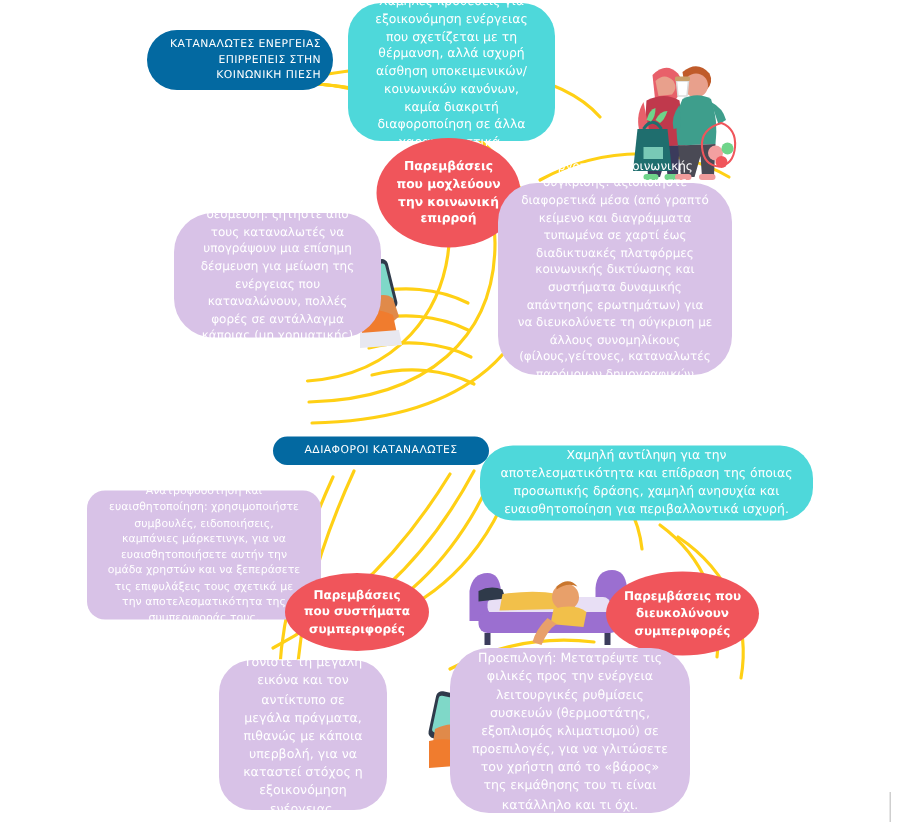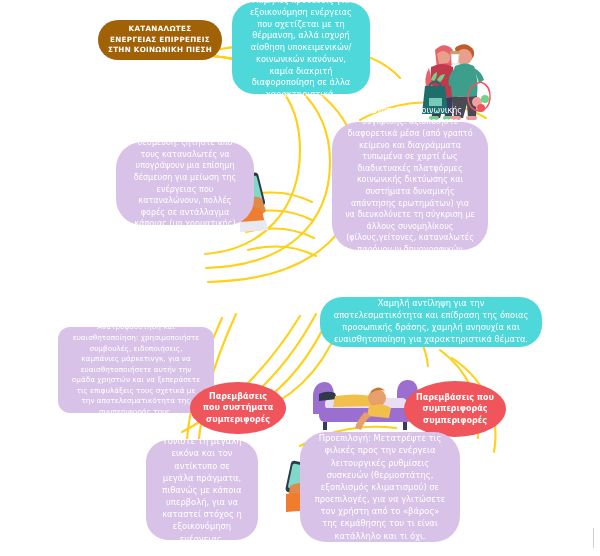--- a/index.html
+++ b/index.html
@@ -9,25 +9,25 @@
     font-family:"DejaVu Sans", sans-serif;
     overflow:hidden;
     position:relative;
   }
   .canvas{position:relative;width:600px;height:556px;overflow:hidden;}
   .arcs{position:absolute;left:0;top:0;width:600px;height:556px;pointer-events:none;}
 
   
   .badge{
     position:absolute;
-    background:#a16207;
+    background:#0369a1;
     color:#ffffff;
     border-radius:26px;
-    text-align:center;
-    font-weight:bold;
+    text-align:right;
+    font-weight:normal;
     letter-spacing:.3px;
     display:flex;align-items:center;justify-content:center;
     line-height:1.45;
   }
   .tealbox{
     position:absolute;
     background:#4ED8DA;
     color:#ffffff;
     border-radius:22px;
     text-align:center;
@@ -135,20 +135,21 @@
     <rect x="20" y="5" width="18" height="27" rx="2" fill="#7FD8C8" transform="rotate(-14 29 19)"></rect>
     <path d="M24,28 q10,-6 16,-1 l4,12 q-10,10 -22,4 z" fill="#E08A4A"></path>
     <path d="M20,36 q10,-3 20,2 l3,14 l-24,2 z" fill="#F07C2E"></path>
     <path d="M18,50 l26,-2 l2,10 l-28,2z" fill="#E8E8F0"></path>
   </svg>
 
   <div class="badge" style="left:98px;top:20px;width:124px;height:40px;font-size:7.2px;padding:0 8px;box-sizing:border-box;">ΚΑΤΑΝΑΛΩΤΕΣ ΕΝΕΡΓΕΙΑΣ ΕΠΙΡΡΕΠΕΙΣ ΣΤΗΝ ΚΟΙΝΩΝΙΚΗ ΠΙΕΣΗ</div>
 
   <div class="tealbox" style="left:232px;top:2px;width:138px;height:92px;font-size:8.3px;">Χαμηλές προθέσεις για εξοικονόμηση ενέργειας που σχετίζεται με τη θέρμανση, αλλά ισχυρή αίσθηση υποκειμενικών/κοινωνικών κανόνων, καμία διακριτή διαφοροποίηση σε άλλα χαρακτηριστικά.</div>
 
+  <div class="redcircle" style="left:251px;top:92px;width:96px;height:73px;font-size:8.2px;">Παρεμβάσεις που μοχλεύουν την κοινωνική επιρροή</div>
 
   <div class="purplebox" style="left:116px;top:142px;width:138px;height:83px;font-size:8px;">Καθορισμός στόχων και δέσμευση: ζητήστε από τους καταναλωτές να υπογράψουν μια επίσημη δέσμευση για μείωση της ενέργειας που καταναλώνουν, πολλές φορές σε αντάλλαγμα κάποιας (μη χρηματικής) ανταμοιβής.</div>
 
   <div class="purplebox" style="left:332px;top:122px;width:156px;height:128px;font-size:8px;">Ενεργοποίηση κοινωνικής σύγκρισης: αξιοποιήστε διαφορετικά μέσα (από γραπτό κείμενο και διαγράμματα τυπωμένα σε χαρτί έως διαδικτυακές πλατφόρμες κοινωνικής δικτύωσης και συστήματα δυναμικής απάντησης ερωτημάτων) για να διευκολύνετε τη σύγκριση  με άλλους συνομηλίκους (φίλους,γείτονες, καταναλωτές παρόμοιων δημογραφικών χαρακτηριστικών).</div>
 
   <svg class="ill" style="left:305px;top:372px;width:120px;height:66px;" viewBox="0 0 120 66">
     <path d="M8,22 q2,-12 12,-12 q8,0 9,12 l0,20 l-21,0z" fill="#9B6FD0"></path>
     <path d="M92,20 q1,-12 11,-12 q9,0 10,12 l0,22 l-21,0z" fill="#9B6FD0"></path>
     <rect x="20" y="26" width="82" height="12" rx="5" fill="#E8DFF5"></rect>
     <rect x="14" y="36" width="94" height="14" rx="6" fill="#9B6FD0"></rect>
@@ -163,28 +164,29 @@
     <path d="M60,40 q-8,8 -10,16 l6,2 q4,-10 10,-14z" fill="#E8A06A"></path>
   </svg>
 
   <svg class="ill" style="left:272px;top:460px;width:52px;height:58px;" viewBox="0 0 52 58">
     <rect x="16" y="2" width="22" height="32" rx="4" fill="#2F3A4A" transform="rotate(12 27 18)"></rect>
     <rect x="18" y="5" width="18" height="25" rx="2" fill="#7FD8C8" transform="rotate(12 27 18)"></rect>
     <path d="M18,26 q12,-6 18,0 l4,12 q-12,8 -24,2z" fill="#E08A4A"></path>
     <path d="M14,34 q12,-3 24,2 l2,14 l-26,2z" fill="#F07C2E"></path>
   </svg>
 
+  <div class="badge" style="left:182px;top:291px;width:144px;height:19px;font-size:7.2px;padding:0 8px;box-sizing:border-box;border-radius:12px;">ΑΔΙΑΦΟΡΟΙ ΚΑΤΑΝΑΛΩΤΕΣ</div>
 
-  <div class="tealbox" style="left:320px;top:297px;width:222px;height:50px;font-size:8.3px;">Χαμηλή αντίληψη για την αποτελεσματικότητα και επίδραση της όποιας προσωπικής δράσης, χαμηλή ανησυχία και ευαισθητοποίηση για χαρακτηριστικά θέματα.</div>
+  <div class="tealbox" style="left:320px;top:297px;width:222px;height:50px;font-size:8.3px;">Χαμηλή αντίληψη για την αποτελεσματικότητα και επίδραση της όποιας προσωπικής δράσης, χαμηλή ανησυχία και ευαισθητοποίηση για περιβαλλοντικά ισχυρή.</div>
 
   <div class="purplebox" style="left:58px;top:327px;width:156px;height:86px;font-size:7.3px;border-radius:12px;">Ανατροφοδότηση και ευαισθητοποίηση: χρησιμοποιήστε συμβουλές, ειδοποιήσεις, καμπάνιες μάρκετινγκ, για να ευαισθητοποιήσετε αυτήν την ομάδα χρηστών και να ξεπεράσετε τις επιφυλάξεις τους σχετικά με την αποτελεσματικότητα της συμπεριφοράς τους.</div>
 
   <div class="redcircle" style="left:190px;top:382px;width:96px;height:52px;font-size:8px;">Παρεμβάσεις που συστήματα συμπεριφορές</div>
 
-  <div class="redcircle" style="left:404px;top:381px;width:102px;height:56px;font-size:8px;">Παρεμβάσεις που συμπεριφοράς συμπεριφορές</div>
+  <div class="redcircle" style="left:404px;top:381px;width:102px;height:56px;font-size:8px;">Παρεμβάσεις που διευκολύνουν συμπεριφορές</div>
 
   <div class="purplebox" style="left:300px;top:432px;width:160px;height:110px;font-size:8.4px;border-radius:26px;">Προεπιλογή: Μετατρέψτε τις φιλικές προς την ενέργεια λειτουργικές ρυθμίσεις συσκευών (θερμοστάτης, εξοπλισμός κλιματισμού) σε προεπιλογές, για να γλιτώσετε τον χρήστη από το «βάρος» της εκμάθησης του τι είναι κατάλληλο και τι όχι.</div>
 
   <div class="purplebox" style="left:146px;top:440px;width:112px;height:100px;font-size:8.4px;border-radius:22px;">Τονίστε τη μεγάλη εικόνα και τον αντίκτυπο σε μεγάλα πράγματα, πιθανώς με κάποια υπερβολή, για να καταστεί στόχος η εξοικονόμηση ενέργειας.</div>
 
   <div style="position:absolute;right:6px;bottom:8px;width:1px;height:20px;background:#CFCFCF;"></div>
 
 </div>
 
 </body></html>

